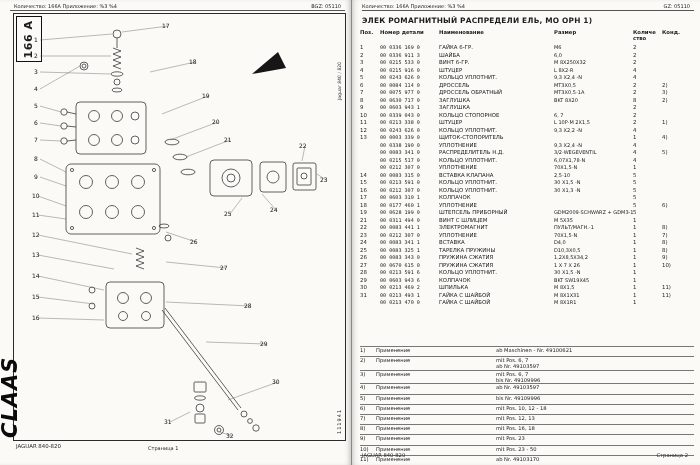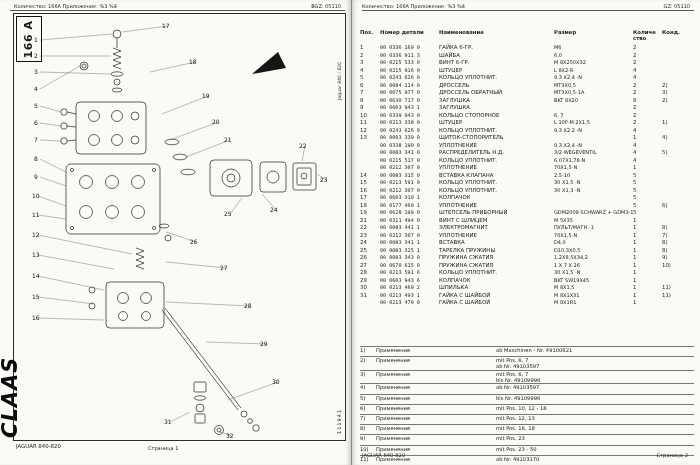--- a/index.html
+++ b/index.html
@@ -240,20 +240,21 @@
     <div class="brand">CLAAS</div>
     <div class="foot-model-l">JAGUAR 840-820</div>
     <div class="foot-page-l">Страница 1</div>
   </div>
 
   <div class="page page-right">
     <div class="hdr" style="left:10px;">Количество: 166А   Приложение:   %3 %4</div>
     <div class="hdr hdr-right">GZ: 05110</div>
     <div class="hdr-rule"></div>
 
+    <div class="title">ЭЛЕК РОМАГНИТНЫЙ РАСПРЕДЕЛИ ЕЛЬ, МО ОРН 1)</div>
 
     <div class="ptable">
       <div class="phead">
         <span>Поз.</span>
         <span>Номер детали</span>
         <span>Наименование</span>
         <span>Размер</span>
         <span class="stack">Количе
 ство</span>
         <span>Конд.</span>

